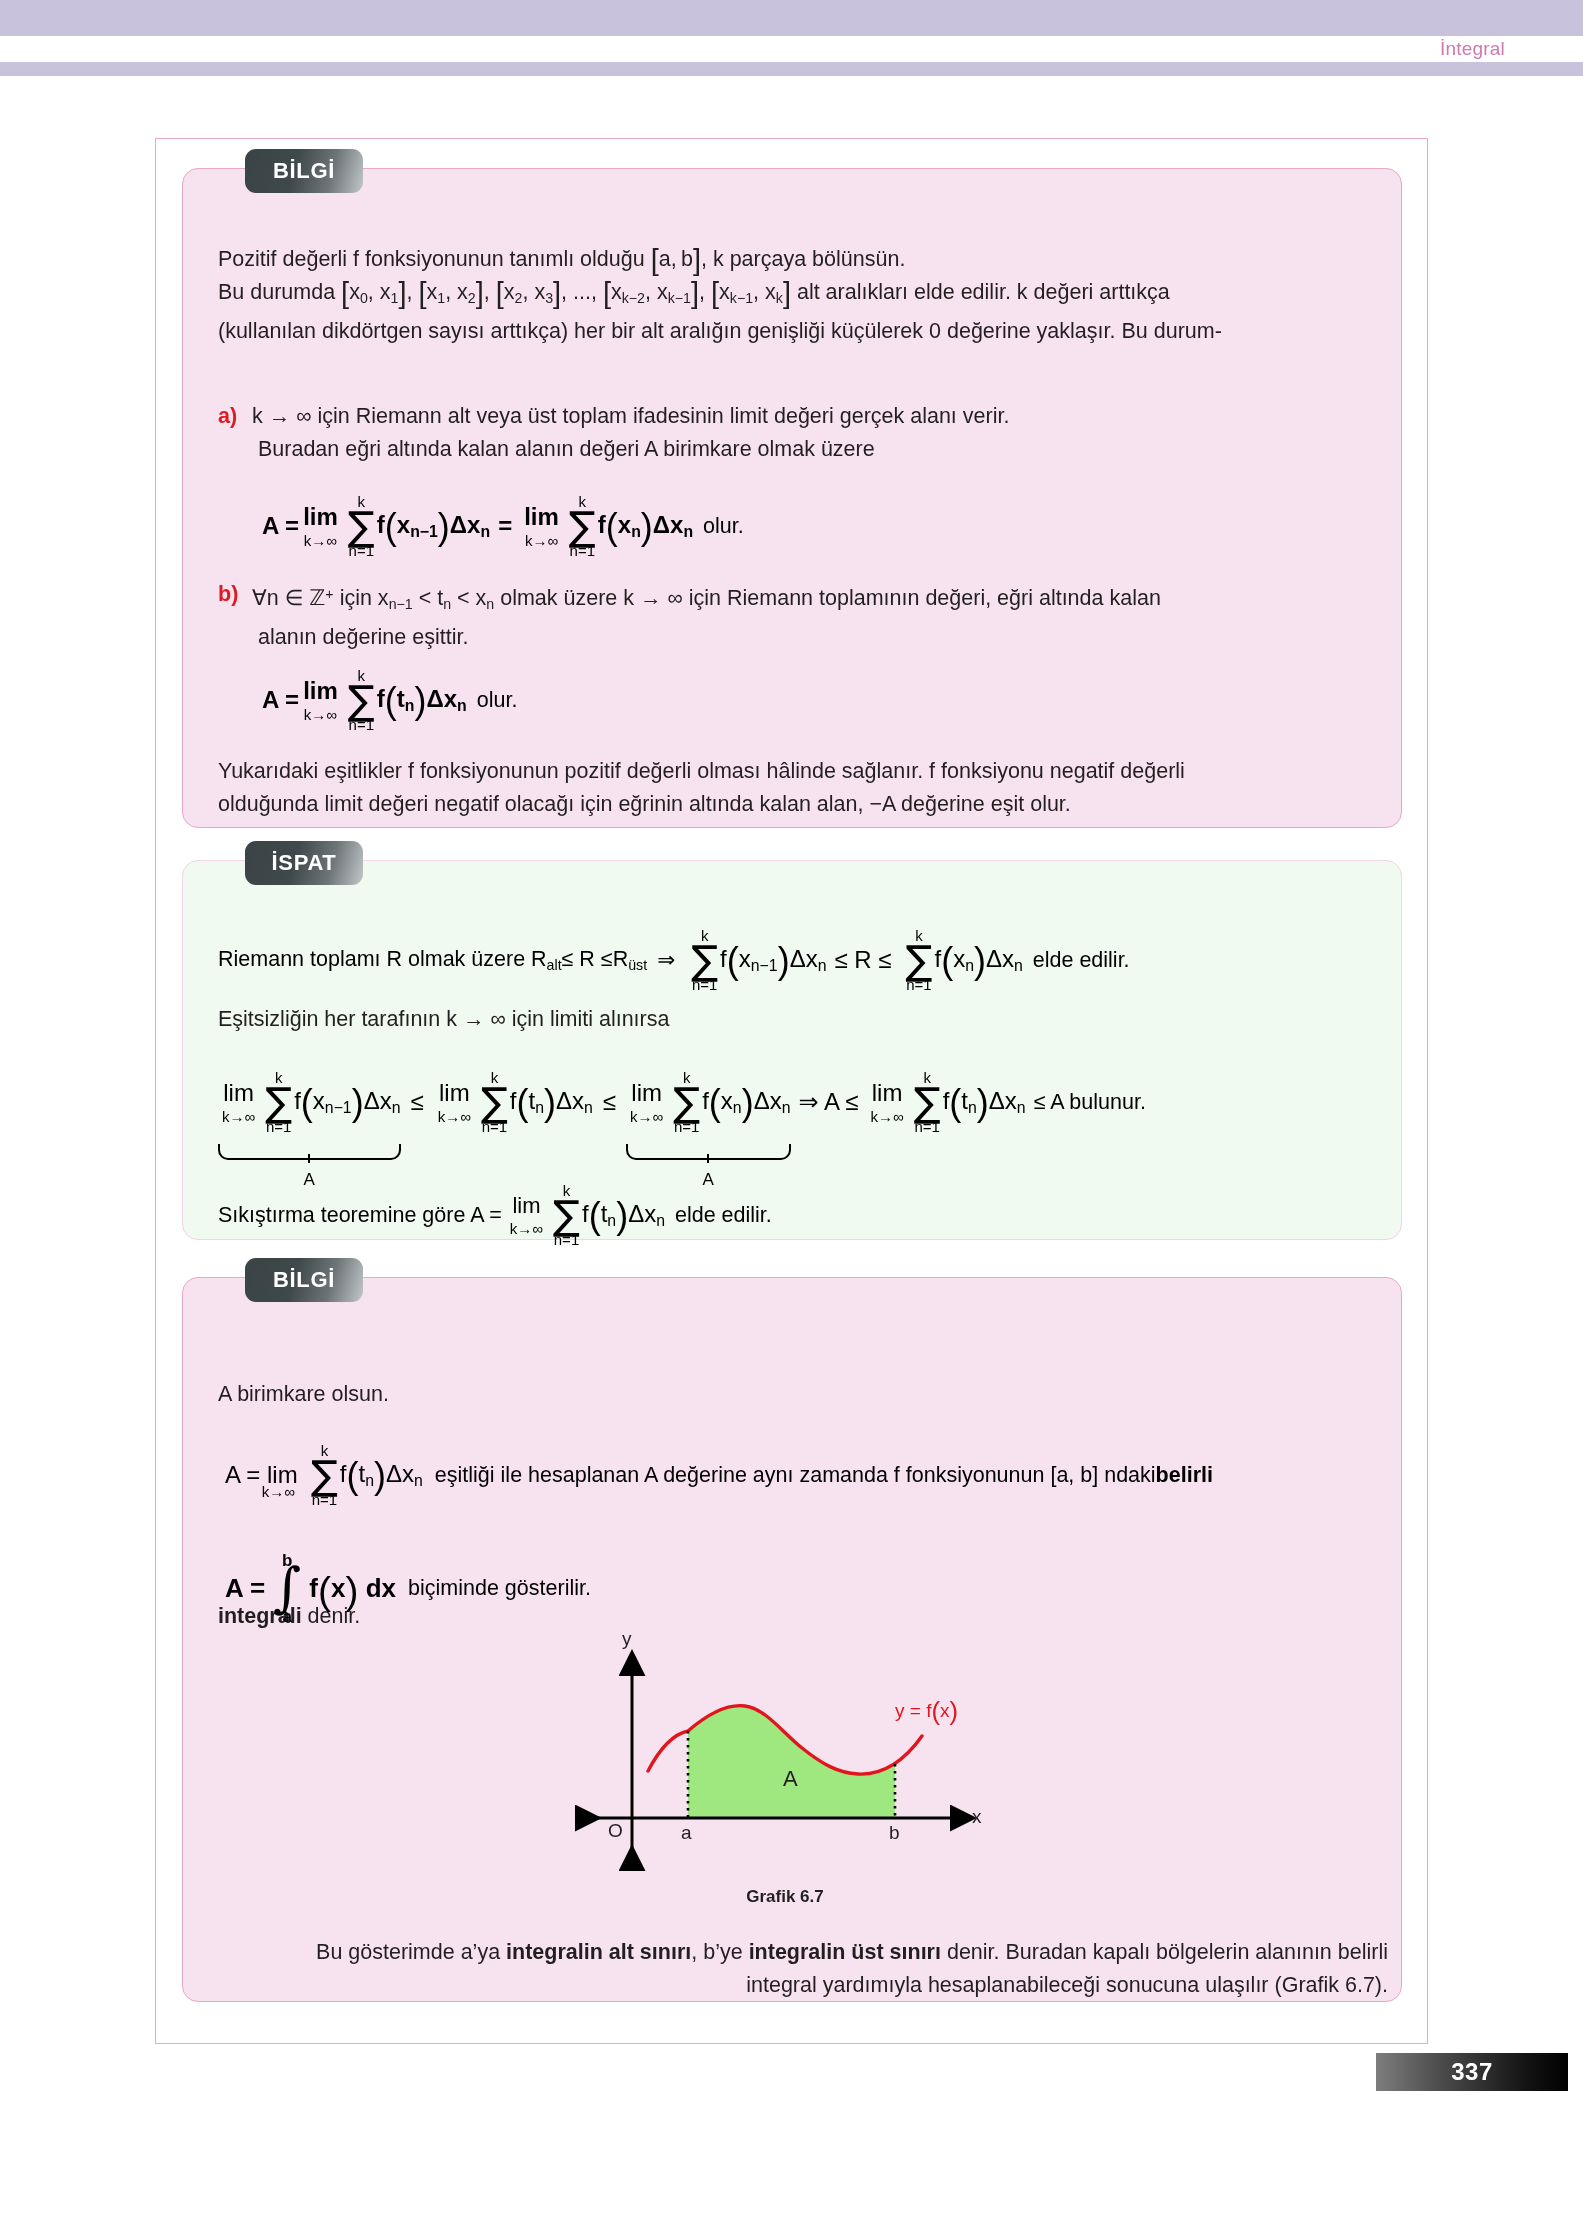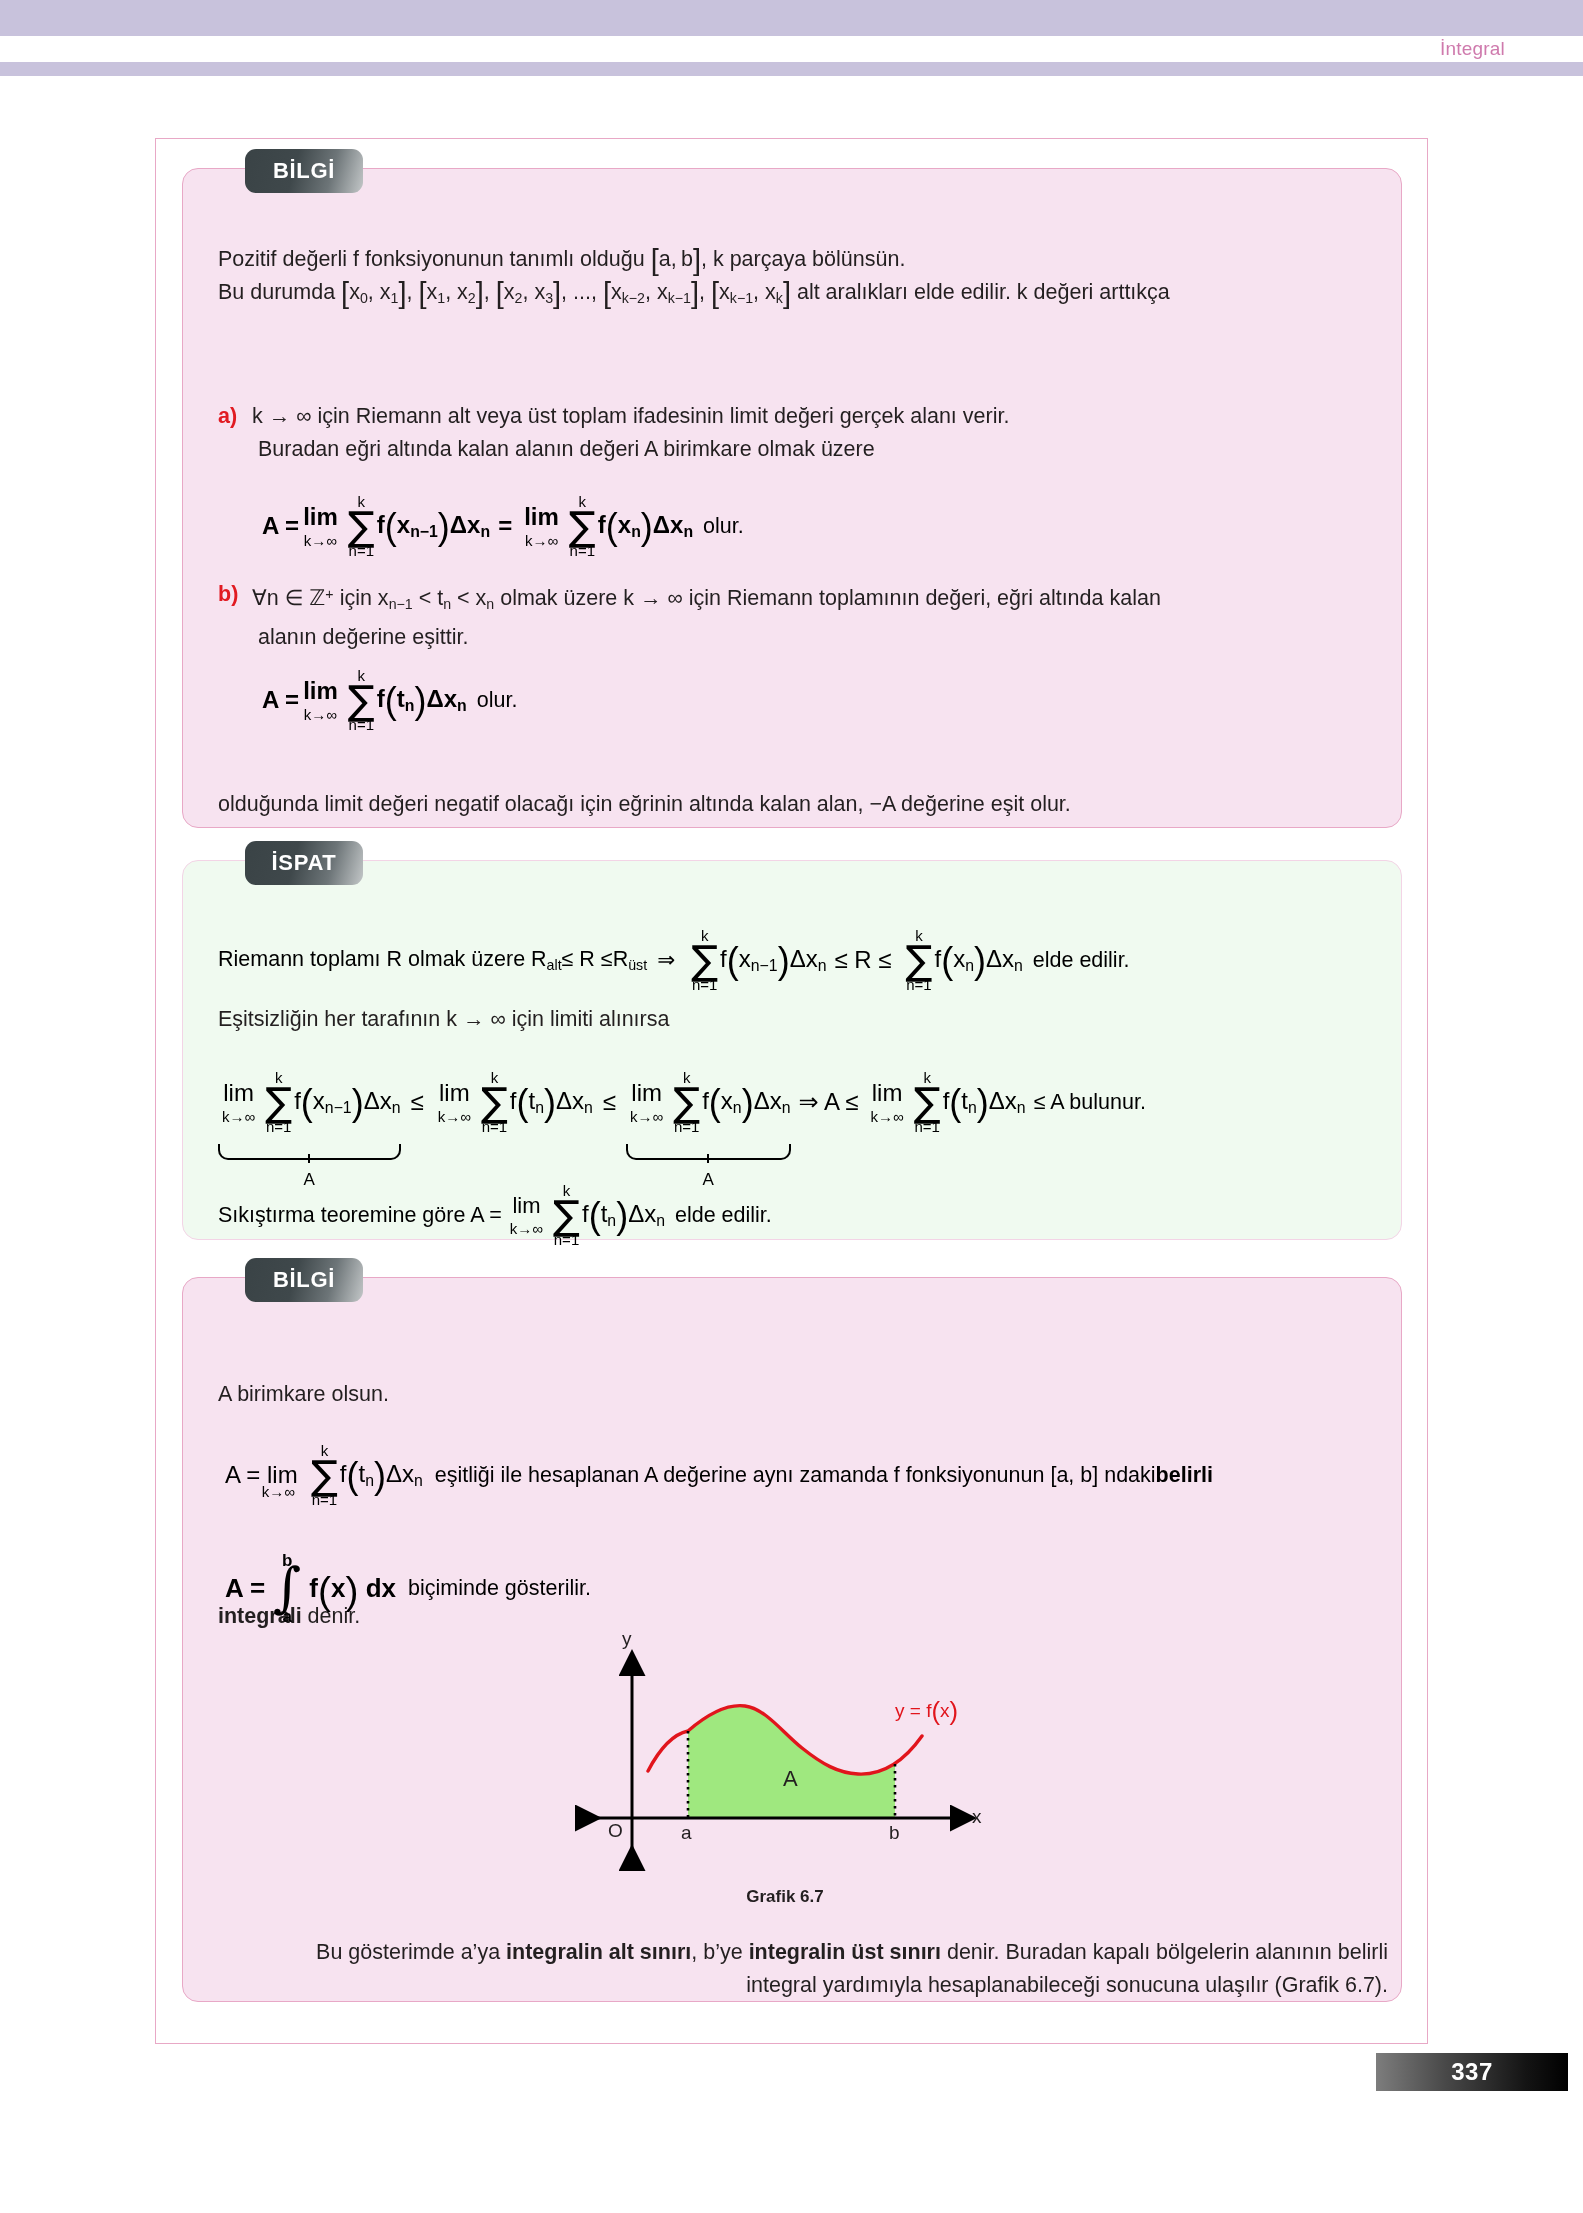--- a/index.html
+++ b/index.html
@@ -224,21 +224,21 @@
 
   <div class="frame"></div>
 
   <div class="box box-bilgi" style="left:182px; top:168px; width:1220px; height:660px;">
     <div class="tag">BİLGİ</div>
   </div>
 
   <div class="txt" style="left:218px; top:243px; width:1160px;">
     <span><span>Pozitif değerli f fonksiyonunun tanımlı olduğu </span><span class="brk">[</span>a, b<span class="brk">]</span><span>, k parçaya bölünsün.</span></span><br>
     <span>Bu durumda <span class="brk">[</span>x<sub>0</sub>, x<sub>1</sub><span class="brk">]</span>, <span class="brk">[</span>x<sub>1</sub>, x<sub>2</sub><span class="brk">]</span>, <span class="brk">[</span>x<sub>2</sub>, x<sub>3</sub><span class="brk">]</span>, ..., <span class="brk">[</span>x<sub>k−2</sub>, x<sub>k−1</sub><span class="brk">]</span>, <span class="brk">[</span>x<sub>k−1</sub>, x<sub>k</sub><span class="brk">]</span> alt aralıkları elde edilir. k değeri arttıkça</span><br>
-    <br>
+    <span>(kullanılan dikdörtgen sayısı arttıkça) her bir alt aralığın genişliği küçülerek 0 değerine yaklaşır. Bu durum-</span><br>
   </div>
 
   <div class="txt mark-a" style="left:218px; top:400px;">a)</div>
   <div class="txt" style="left:252px; top:400px; width:1130px;">
     <span>k → ∞ için Riemann alt veya üst toplam ifadesinin limit değeri gerçek alanı verir.</span><br>
     <span style="display:inline-block; margin-left:6px;">Buradan eğri altında kalan alanın değeri A birimkare olmak üzere</span>
   </div>
 
   <div class="disp" style="left:262px; top:494px;">
     <span class="bold">A =</span>
@@ -281,21 +281,21 @@
     <span class="sigma">
       <span class="lim-up">k</span>
       <span class="sig">∑</span>
       <span class="lim-dn">n=1</span>
     </span>
     <span class="bold">f<span class="paren">(</span>t<sub>n</sub><span class="paren">)</span>Δx<sub>n</sub></span>
     <span style="margin-left:10px; font-size:21.5px;">olur.</span>
   </div>
 
   <div class="txt" style="left:218px; top:755px; width:1170px;">
-    <br>
+    <span>Yukarıdaki eşitlikler f fonksiyonunun pozitif değerli olması hâlinde sağlanır.  f fonksiyonu negatif değerli</span><br>
     <span>olduğunda limit değeri negatif olacağı için eğrinin altında kalan alan, −A değerine eşit olur.</span>
   </div>
 
   <div class="box box-ispat" style="left:182px; top:860px; width:1220px; height:380px;">
     <div class="tag">İSPAT</div>
   </div>
 
   <div class="disp" style="left:218px; top:928px; font-size:21.5px;">
     <span>Riemann toplamı R olmak üzere R<sub>alt</sub>≤ R ≤R<sub>üst</sub></span>
     <span style="margin:0 10px;">⇒</span>

